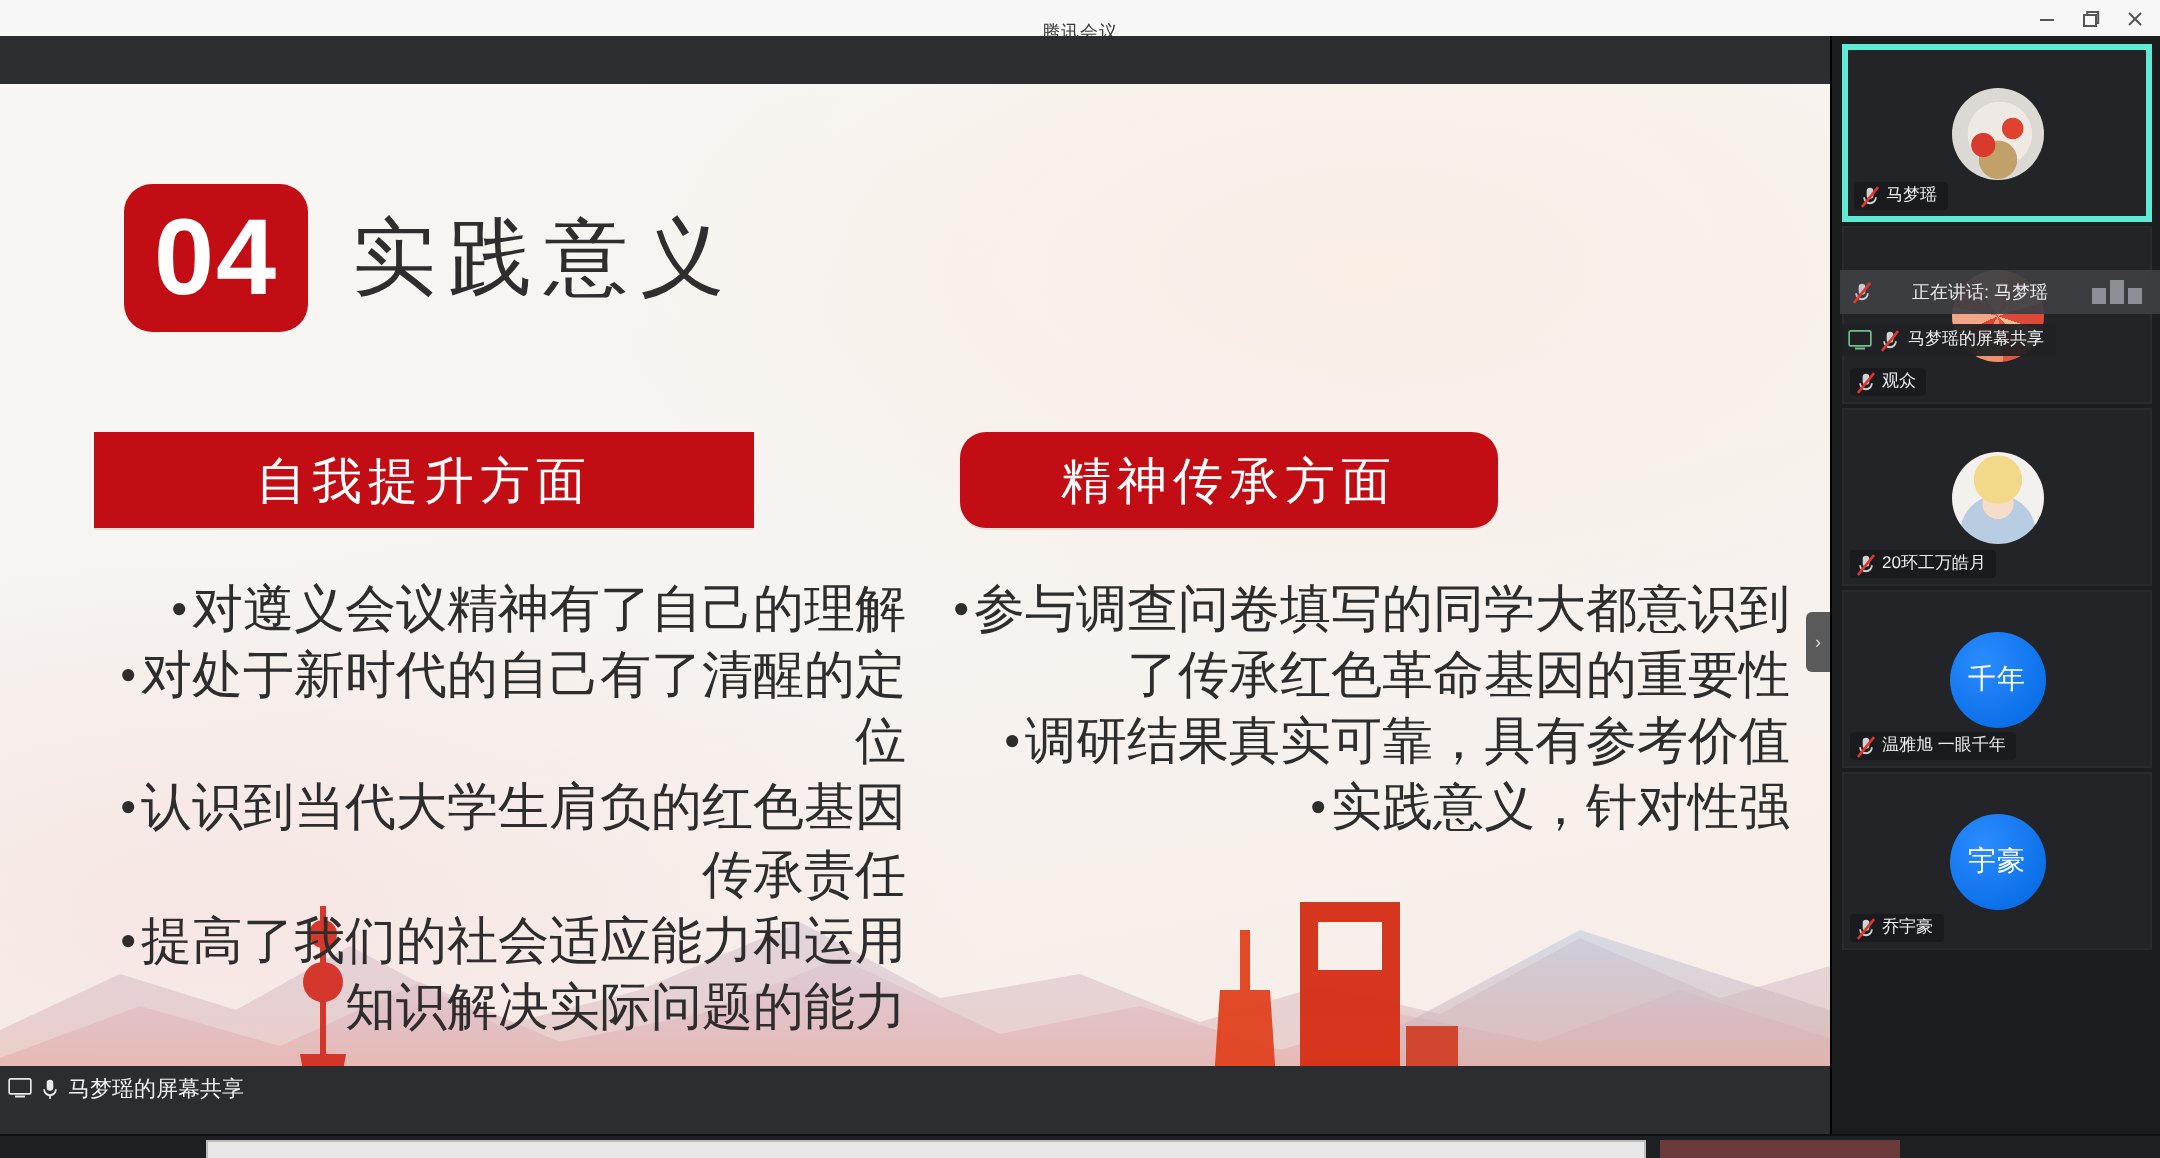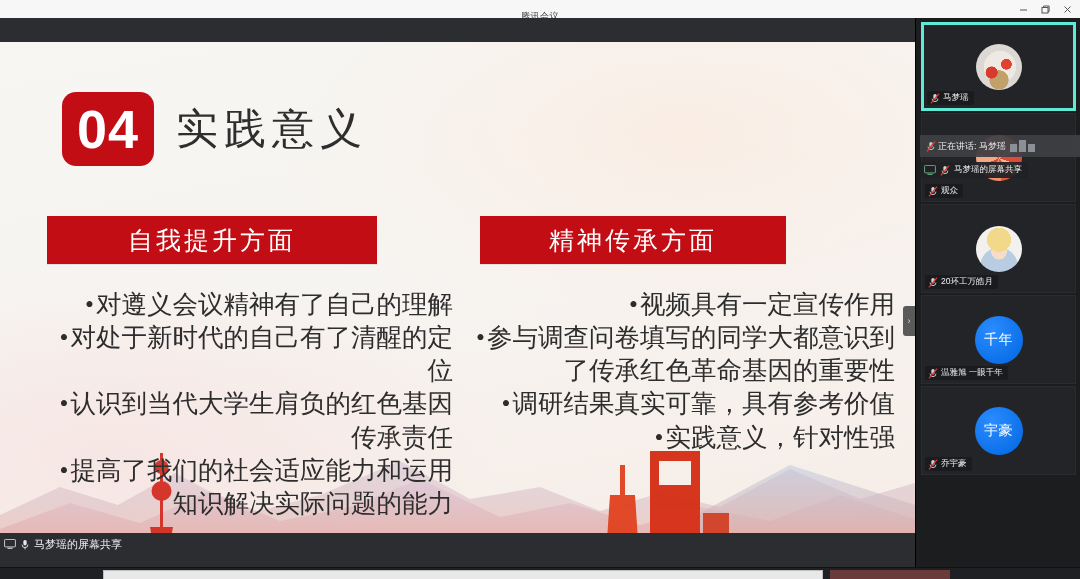--- a/index.html
+++ b/index.html
@@ -72,21 +72,21 @@
 
   
   .hdr {
     position: absolute; height: 48px; background: #c30d15;
     display: flex; align-items: center; justify-content: center;
     color: #fff; font-size: 25px; letter-spacing: 3px;
     font-family: "Liberation Serif", "DejaVu Serif", serif;
     box-shadow: 0 1px 0 rgba(0,0,0,.08);
   }
   .hdr-left  { left: 47px;  top: 174px; width: 330px; }
-  .hdr-right { left: 480px; top: 174px; width: 306px; }
+  .hdr-right { left: 480px; top: 174px; width: 269px; border-radius: 13px; }
 
   
   .col {
     position: absolute; top: 246px;
     font-family: "Liberation Serif", "DejaVu Serif", serif;
     font-size: 25.5px; line-height: 1.30; color: #2d2d2d;
   }
   .col-left  { left: 38px; width: 415px; }
   .col-right { left: 470px; width: 425px; }
   .bullet { display: block; text-indent: 0; text-align: right; }
@@ -143,21 +143,21 @@
   }
   .name-chip .nm {
     color: #eceff1; font-size: 8.5px; white-space: nowrap; overflow: hidden;
   }
   .mic-ico { width: 10px; height: 11px; flex: 0 0 auto; display:block; }
 
   
   .speak-tip {
     position: absolute; left: 920px; top: 117px; width: 160px; height: 22px;
     background: rgba(62,64,68,.93);
-    display: flex; align-items: center; gap: 2px; padding: 0 6px;
+    display: flex; align-items: center; gap: 20px; padding: 0 6px;
     z-index: 20;
   }
   .speak-tip .tip-text { color: #e9ecef; font-size: 9px; white-space: nowrap; }
   .speak-wave { display:flex; align-items:flex-end; gap:2px; margin-left:2px; }
   .speak-wave i { display:block; width:7px; background:#8c9096; }
 
   
   .share-chip {
     position: absolute; left: 920px; top: 144px;
     display: flex; align-items: center; gap: 4px;
@@ -284,21 +284,20 @@
           <div class="hdr hdr-right">精神传承方面</div>
 
           <div class="col col-left">
             <span class="bullet">对遵义会议精神有了自己的理解</span>
             <span class="bullet">对处于新时代的自己有了清醒的定位</span>
             <span class="bullet">认识到当代大学生肩负的红色基因传承责任</span>
             <span class="bullet">提高了我们的社会适应能力和运用知识解决实际问题的能力</span>
           </div>
 
           <div class="col col-right">
-            <span class="bullet">视频具有一定宣传作用</span>
             <span class="bullet">参与调查问卷填写的同学大都意识到了传承红色革命基因的重要性</span>
             <span class="bullet">调研结果真实可靠，具有参考价值</span>
             <span class="bullet">实践意义，针对性强</span>
           </div>
         </div>
       </div>
 
       <div class="share-status">
         <svg class="scr-ico" viewBox="0 0 14 12">
           <rect x="0.5" y="0.5" width="13" height="9" rx="1" fill="none" stroke="#e6e9eb" stroke-width="1"></rect>

